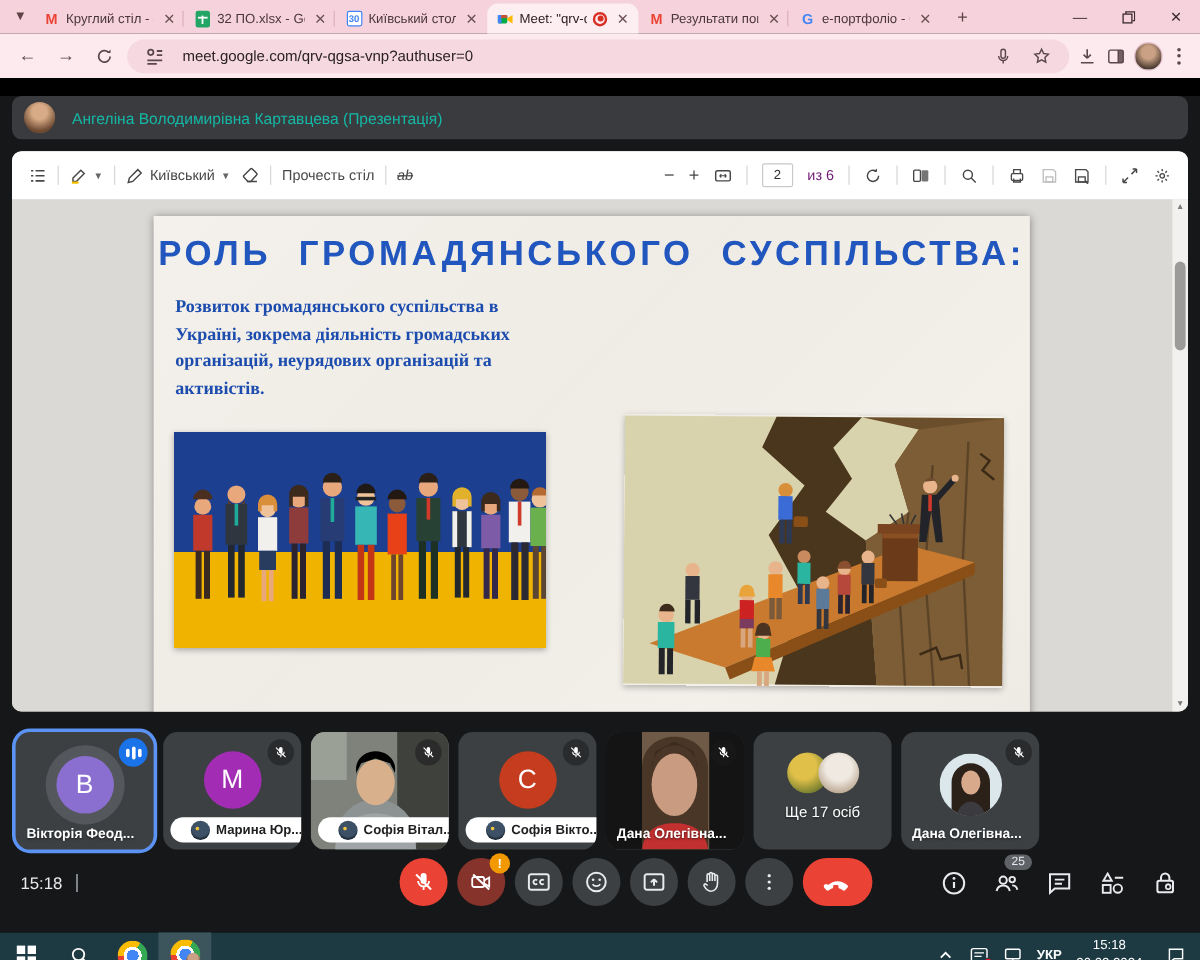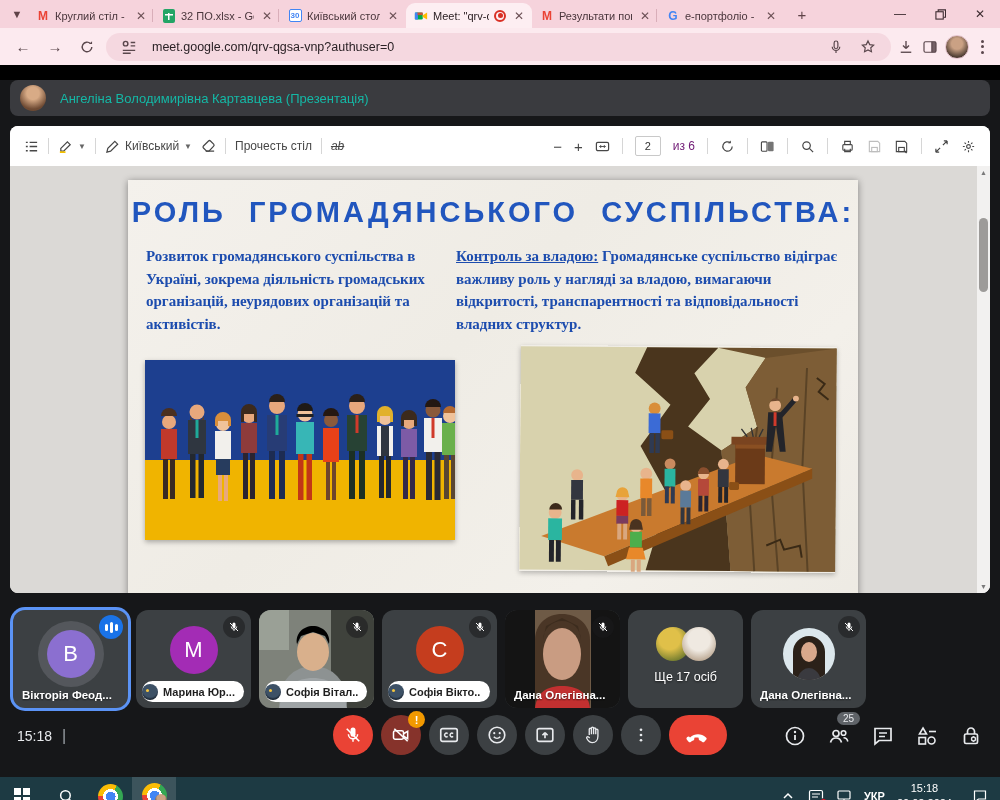--- a/index.html
+++ b/index.html
@@ -74,21 +74,21 @@
   .tile { width:115px; height:98px; background:#3c4043; border-radius:12px; position:relative; overflow:hidden; flex:none; }
   .tile.active { box-shadow:0 0 0 3px #5b93f5; }
   .mic-off-badge { position:absolute; top:6px; right:6px; width:22px; height:22px; border-radius:50%; background:rgba(25,26,28,.55); display:grid; place-items:center; z-index:3;}
   .speak-badge { position:absolute; top:5px; right:5px; width:24px; height:24px; border-radius:50%; background:#1a73e8; display:flex; align-items:center; justify-content:center; gap:2px; z-index:3;}
   .speak-badge i { width:3px; background:#fff; border-radius:2px; }
   .halo { position:absolute; left:50%; top:44px; transform:translate(-50%,-50%); width:66px; height:66px; border-radius:50%; background:#54575c; }
   .letter-ava { position:absolute; left:50%; top:44px; transform:translate(-50%,-50%); width:48px; height:48px; border-radius:50%; display:grid; place-items:center; color:#fff; font-size:22px; z-index:2;}
   .photo-ava { position:absolute; left:50%; top:44px; transform:translate(-50%,-50%); width:52px; height:52px; border-radius:50%; overflow:hidden; z-index:2;}
   .tile-name { position:absolute; left:9px; bottom:7px; color:#fff; font-size:11.5px; font-weight:600; white-space:nowrap; max-width:104px; overflow:hidden; z-index:3; text-shadow:0 1px 2px rgba(0,0,0,.6);}
   .tile-name.center { left:0; right:0; bottom:24px; text-align:center; max-width:none; font-weight:500; font-size:12.5px;}
-  .name-pill { position:absolute; left:6px; bottom:6px; height:21px; background:#fff; border-radius:11px; display:flex; align-items:center; gap:5px; padding:0 9px 0 0; z-index:3;}
+  .name-pill { position:absolute; left:6px; bottom:6px; height:21px; background:#fff; border-radius:11px; display:flex; align-items:center; gap:5px; padding:0 9px 0 17px; z-index:3;}
   .name-pill .mini-ava { width:16px; height:16px; border-radius:50%; background:radial-gradient(circle at 50% 38%, #3d5166 55%, #16212e 75%); position:relative;}
   .name-pill .mini-ava::after{content:"";position:absolute;left:4px;top:5px;width:3px;height:3px;border-radius:50%;background:#f3c53f;}
   .name-pill span { font-size:11px; color:#1f1f1f; font-weight:600; white-space:nowrap; max-width:72px; overflow:hidden;}
   .video-fill { position:absolute; inset:0; }
   .ovf-avatars { position:absolute; left:50%; top:34px; transform:translate(-50%,-50%); display:flex; }
   .ovf-a { width:34px; height:34px; border-radius:50%; }
   .ovf-a1 { background:radial-gradient(circle at 40% 35%, #e0c049 35%, #6f7a2e 78%); }
   .ovf-a2 { background:radial-gradient(circle at 50% 38%, #efe9e1 40%, #b9a58f 80%); margin-left:-8px; }
 
   
@@ -312,23 +312,20 @@
       </div>
     </div>
 
     <div class="doc-area">
       <div class="slide">
         <div class="slide-title">РОЛЬ ГРОМАДЯНСЬКОГО СУСПІЛЬСТВА:</div>
         <div class="slide-cols">
           <div class="col-l">
             <div>Розвиток громадянського суспільства в Україні, зокрема діяльність громадських організацій, неурядових організацій та активістів.</div>
           </div>
-          <div class="col-r">
-            <span class="u">Контроль за владою:</span><span> Громадянське суспільство відіграє важливу роль у нагляді за владою, вимагаючи відкритості, транспарентності та відповідальності владних структур.</span>
-          </div>
         </div>
 
         <svg class="img-left" viewBox="0 0 310 180">
           <rect width="310" height="100" fill="#1d3f8f"></rect>
             <rect y="100" width="310" height="80" fill="#f0b400"></rect>
           <g>
             <g transform="translate(24,96)">
                 <circle cx="0" cy="-34" r="7" fill="#e8a87c"></circle>
                 <path d="M-8-40a8 8 0 0 1 16 0z" fill="#4a2f20"></path>
                 <rect x="-8" y="-27" width="16" height="30" fill="#c0392b"></rect>

